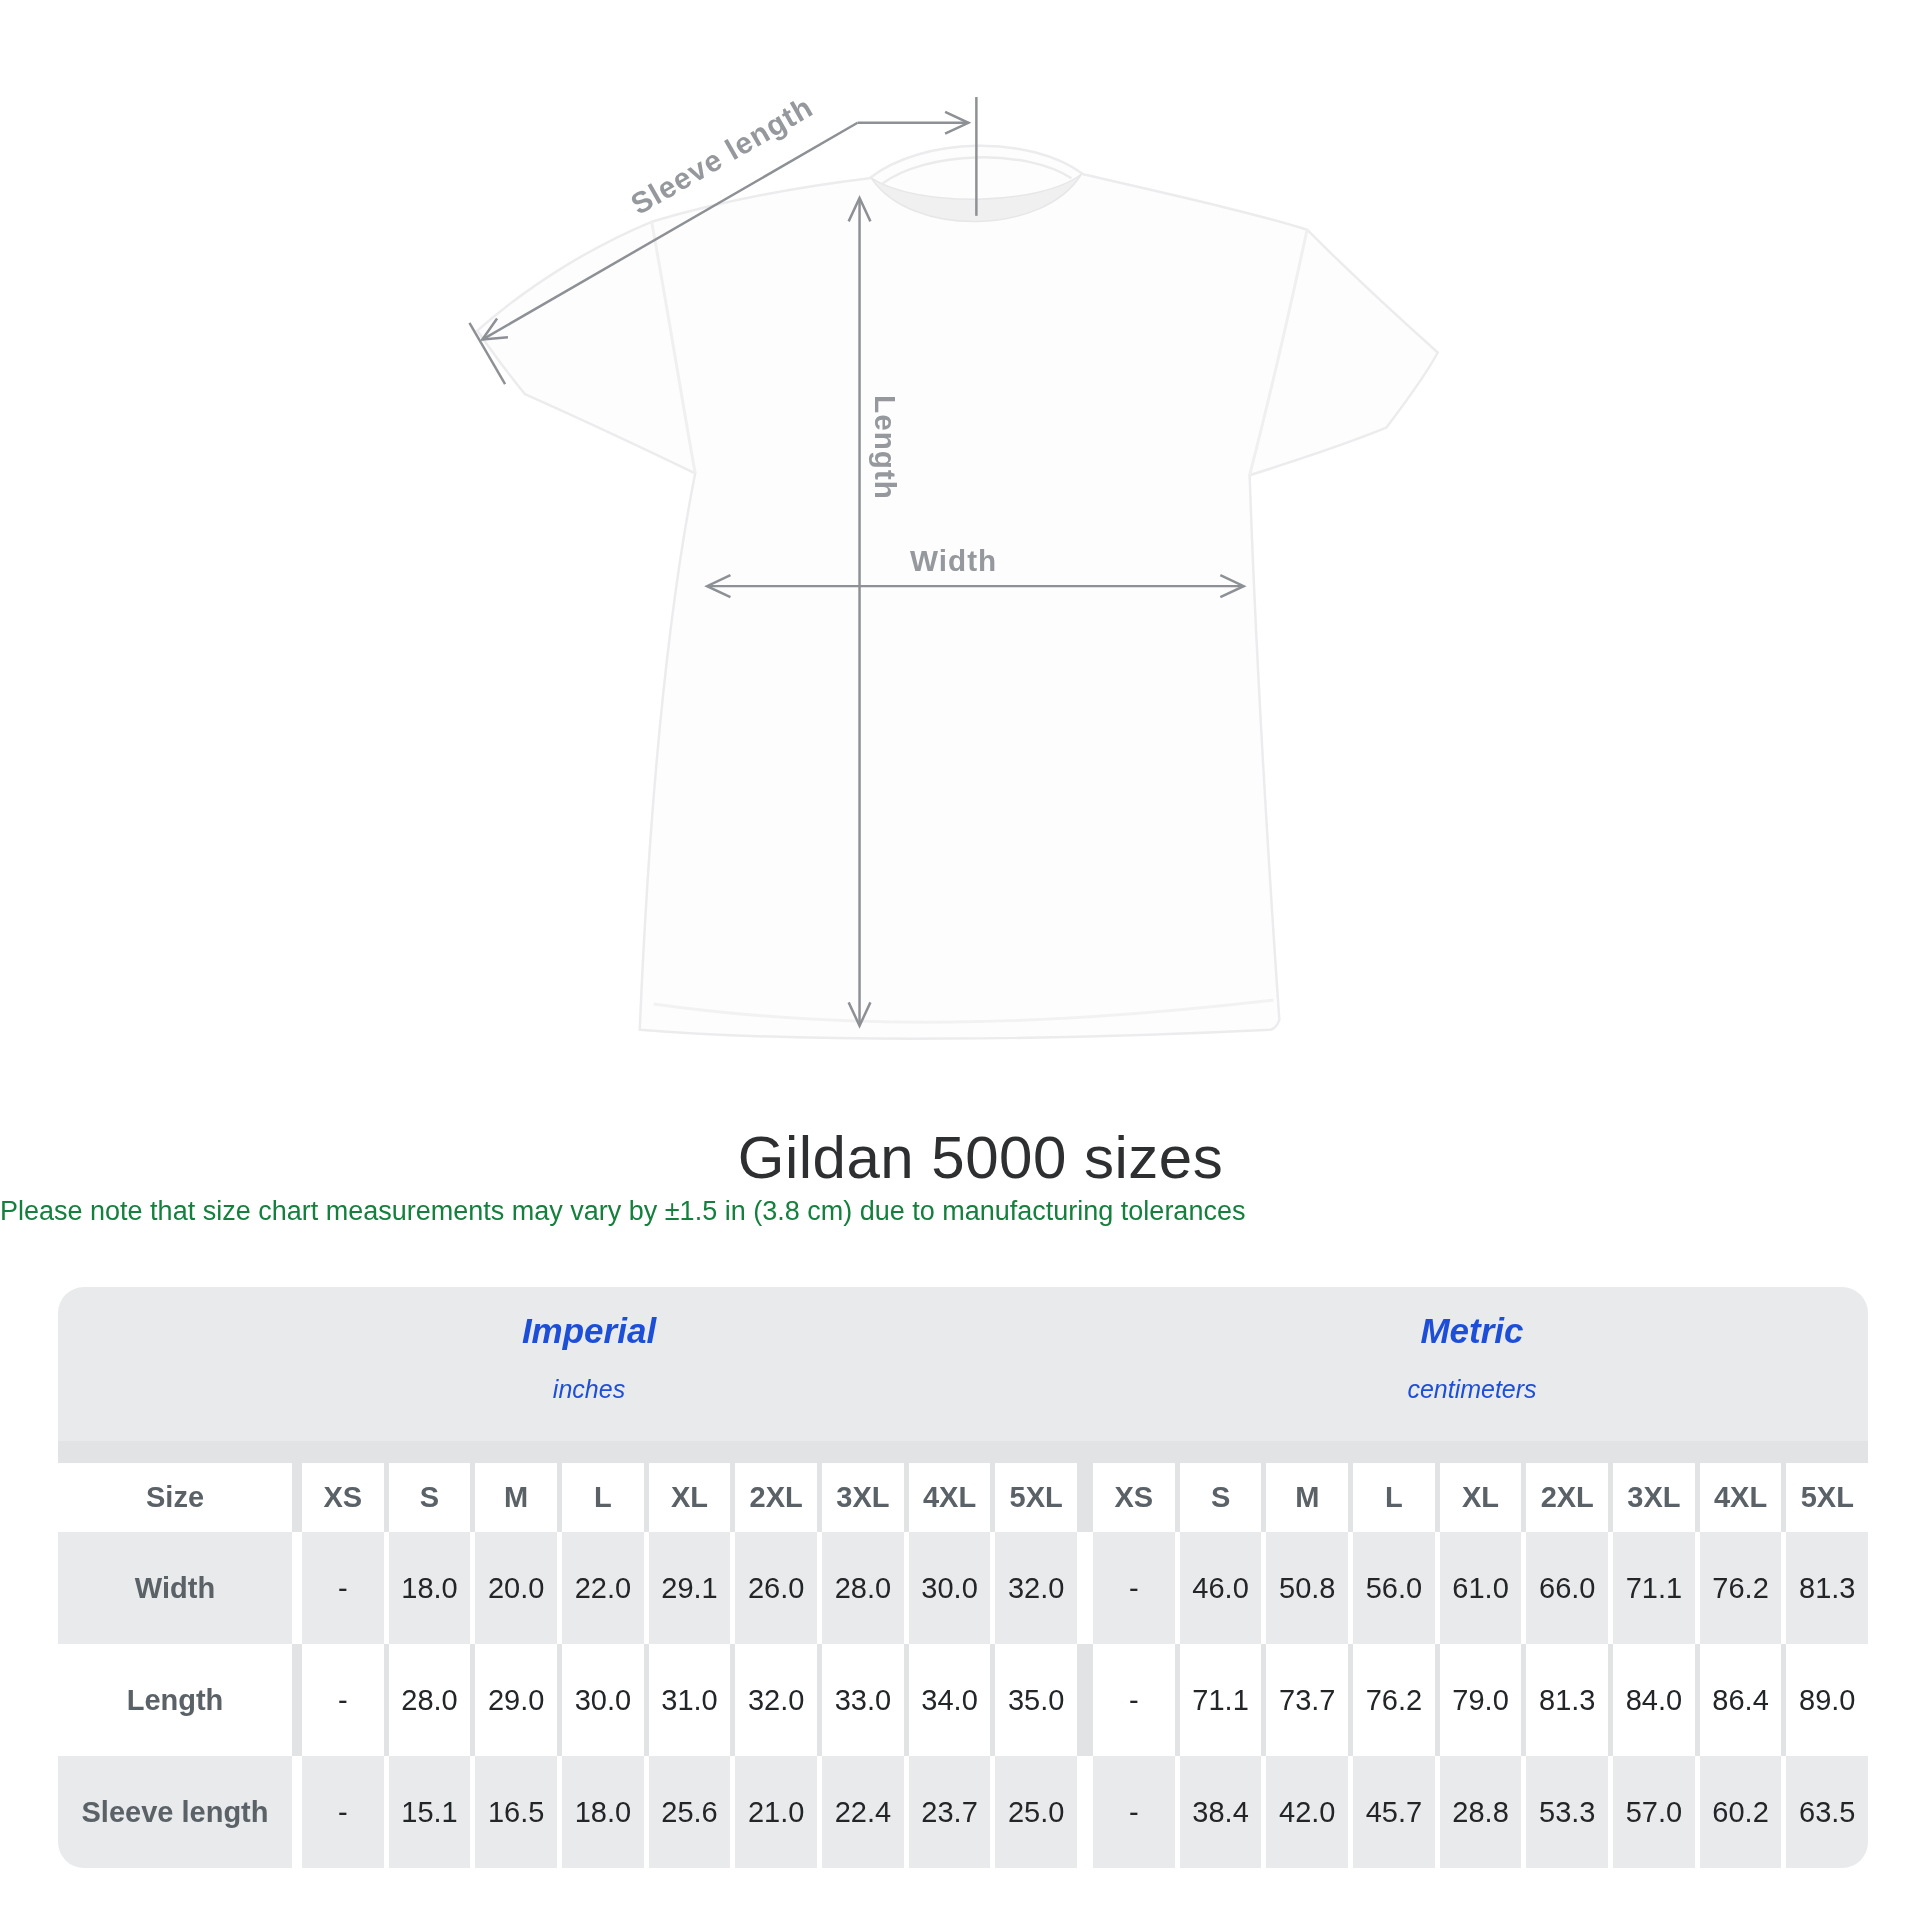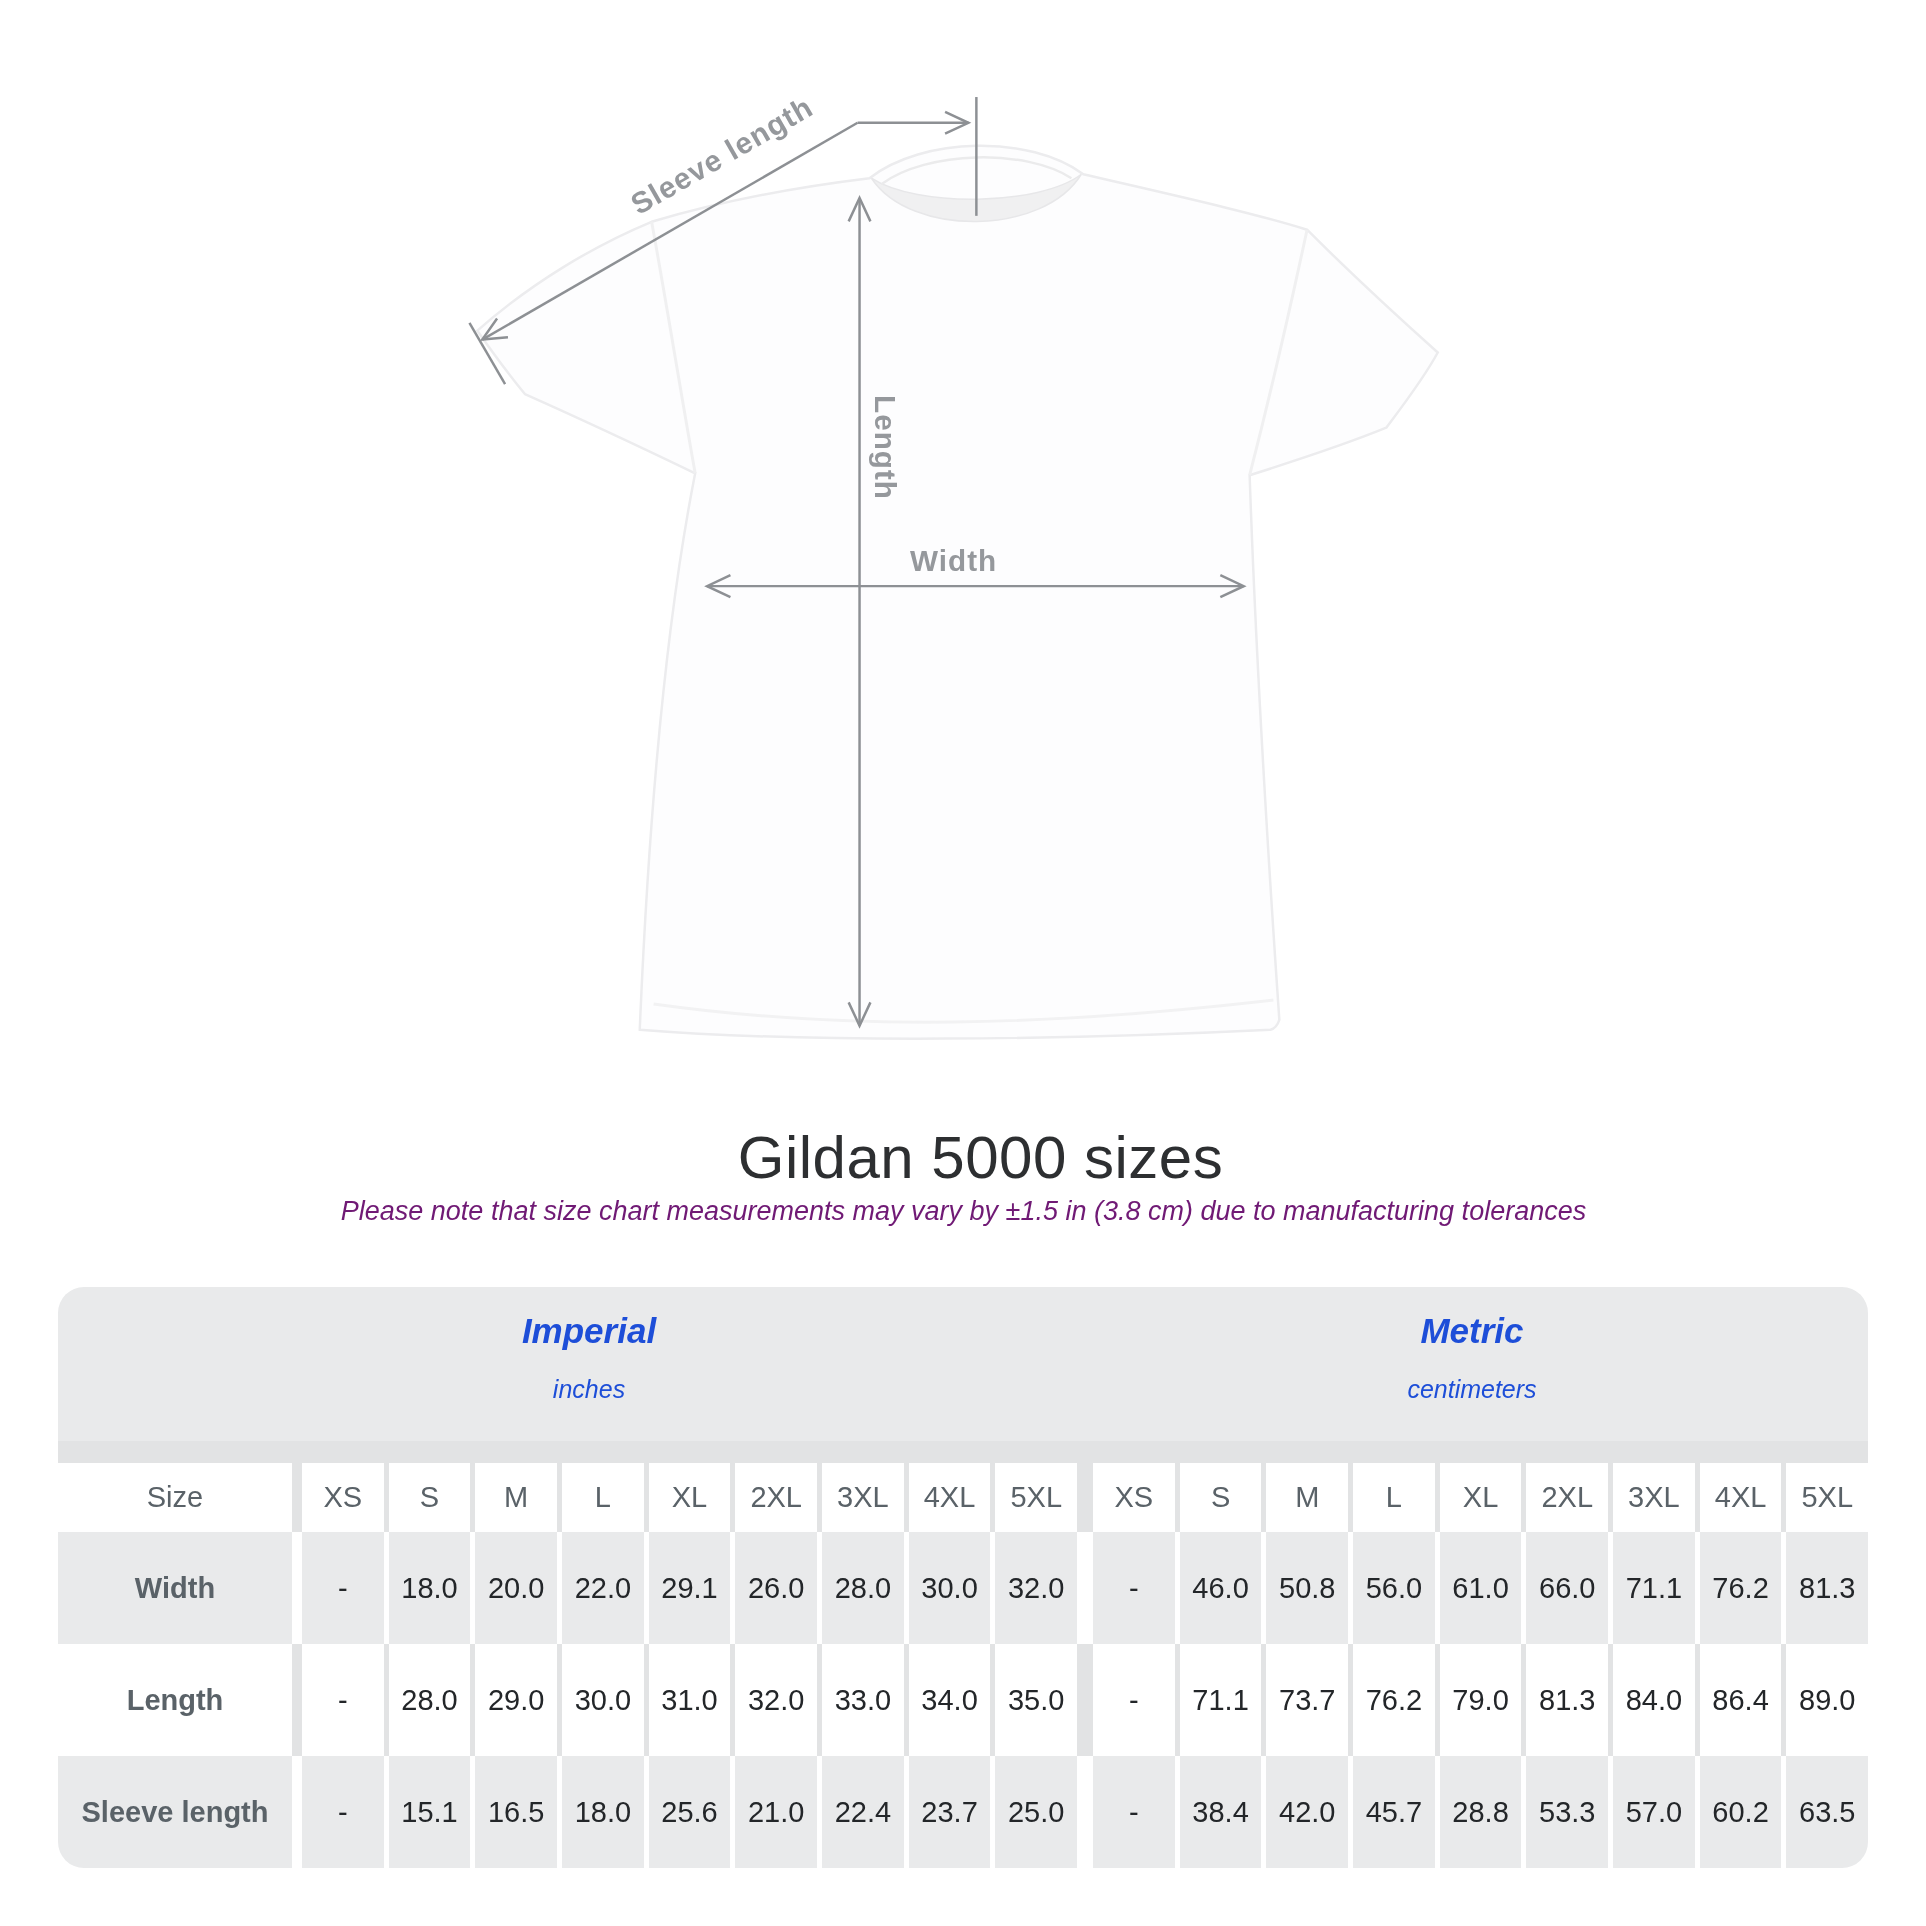--- a/index.html
+++ b/index.html
@@ -7,22 +7,22 @@
     position:relative;width:1927px;height:1927px;background:#ffffff;
     font-family:"Liberation Sans",sans-serif;overflow:hidden;
   }
   .diagram-svg{position:absolute;left:0;top:0;}
 
   .title{
     position:absolute;left:0;top:1123px;width:100%;text-align:center;
     font-size:60px;font-weight:normal;color:#2d2f31;letter-spacing:0.5px;margin-left:17px;
   }
   .subtitle{
-    position:absolute;left:0;top:1196px;width:100%;text-align:center;
-    font-size:27px;font-style:italic;color:#701a75;
+    position:absolute;left:0;top:1196px;width:100%;text-align:left;
+    font-size:27px;color:#15803d;
   }
 
   .sizetable{
     position:absolute;left:58px;top:1287px;width:1810px;
     border-radius:26px;overflow:hidden;
   }
   .band{position:relative;height:154px;background:#e9eaeb;}
   .ug{position:absolute;top:24px;transform:translateX(-50%);text-align:center;color:#1d4ed8;}
   .ug-imperial{left:531px;}
   .ug-metric{left:1414px;}
@@ -36,21 +36,21 @@
   .row-light>div{background:#ffffff;}
   .row-gray{background:#ffffff;}
   .row-gray>div{background:#e9eaeb;}
   .trow>div{
     flex:1 1 0;display:flex;align-items:center;justify-content:center;
     margin-right:5px;
   }
   .trow>div:last-child{margin-right:0;}
   .trow>.size-cell{flex:0 0 234px;margin-right:10px;}
   .trow>div:nth-child(10){margin-right:16px;}
-  .hcell{font-size:29px;font-weight:normal;color:#5a6268;margin-top:22px;}
+  .hcell{font-size:29px;font-weight:bold;color:#5a6268;margin-top:22px;}
   .lcell{font-size:29px;font-weight:bold;color:#5a6268;}
   .vcell{font-size:29px;color:#232629;}
 </style>
 </head>
 <body>
 
 <div class="page">
 
   <svg class="diagram-svg" width="1927" height="1099" viewBox="0 0 1946 1110">
 

